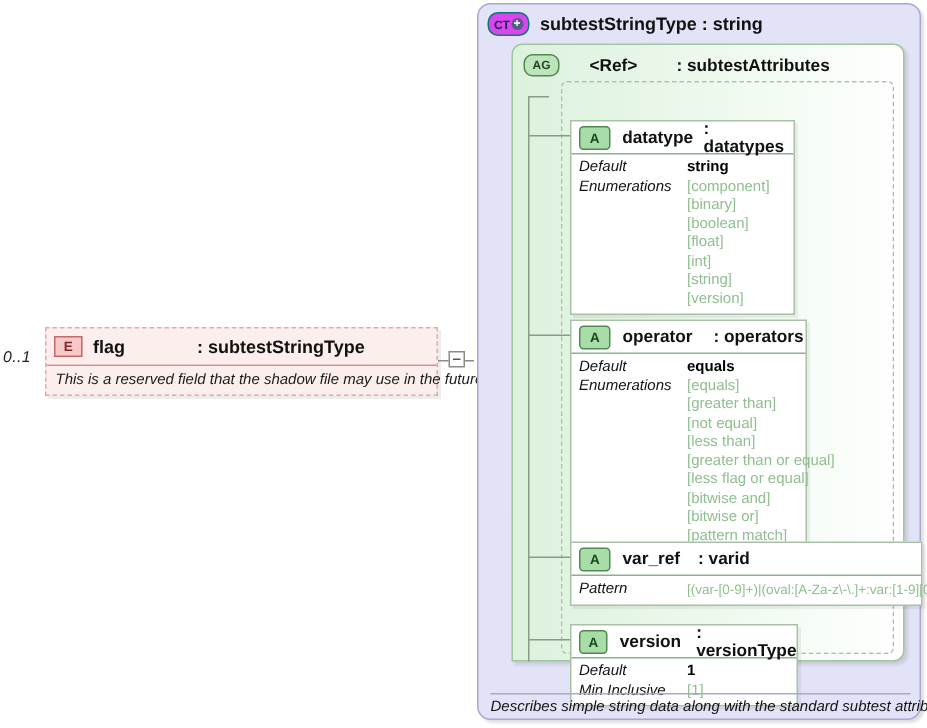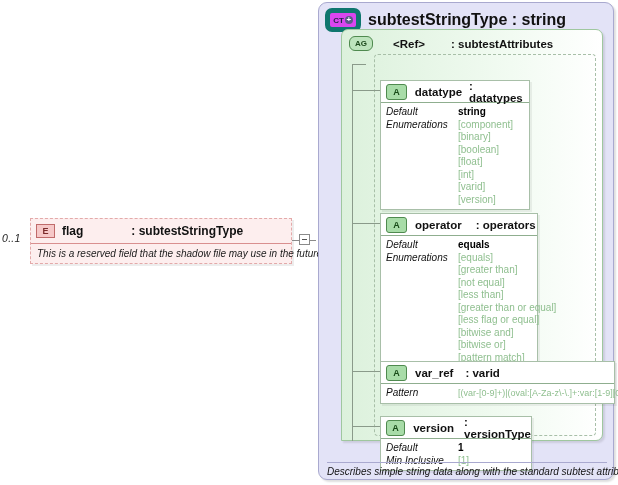--- a/index.html
+++ b/index.html
@@ -131,21 +131,21 @@
   #ct-header {
     position: absolute;
     left: 6px;
     top: 5px;
     display: flex;
     align-items: center;
   }
   .badge-ct {
     width: 26px;
     height: 14px;
-    border: 5px solid #0f766e;
+    border: 1px solid #0f766e;
     border-radius: 7px;
     background: #d946ef;
     font-size: 8px;
     font-weight: bold;
     color: #23234a;
     display: flex;
     align-items: center;
     justify-content: center;
     margin-right: 7px;
     letter-spacing: -0.2px;
@@ -158,21 +158,21 @@
     background: #5a5a8a;
     color: #ffffff;
     font-size: 8px;
     line-height: 7px;
     text-align: center;
     margin-left: 1px;
     font-weight: bold;
   }
   #ct-title {
     font-weight: bold;
-    font-size: 16px;
+    font-size: 12px;
     color: #111;
   }
 
   
   #ag-panel {
     position: absolute;
     left: 22px;
     top: 26px;
     width: 262px;
     height: 412px;
@@ -386,21 +386,21 @@
       <div class="facets">
         <div class="facet-label">Default</div>
         <div class="facet-value facet-default">string</div>
         <div class="facet-label">Enumerations</div>
         <div class="facet-value enum-list">
           <div>[component]</div>
           <div>[binary]</div>
           <div>[boolean]</div>
           <div>[float]</div>
           <div>[int]</div>
-          <div>[varid]</div>
+          <div>[string]</div>
           <div>[version]</div>
         </div>
       </div>
     </div>
 
     <div class="attr-box" id="attr-operator">
       <div class="attr-head">
         <span class="badge-a">A</span>
         <span class="attr-name">operator</span>
         <span class="attr-type" style="margin-left:14px;">: operators</span>

